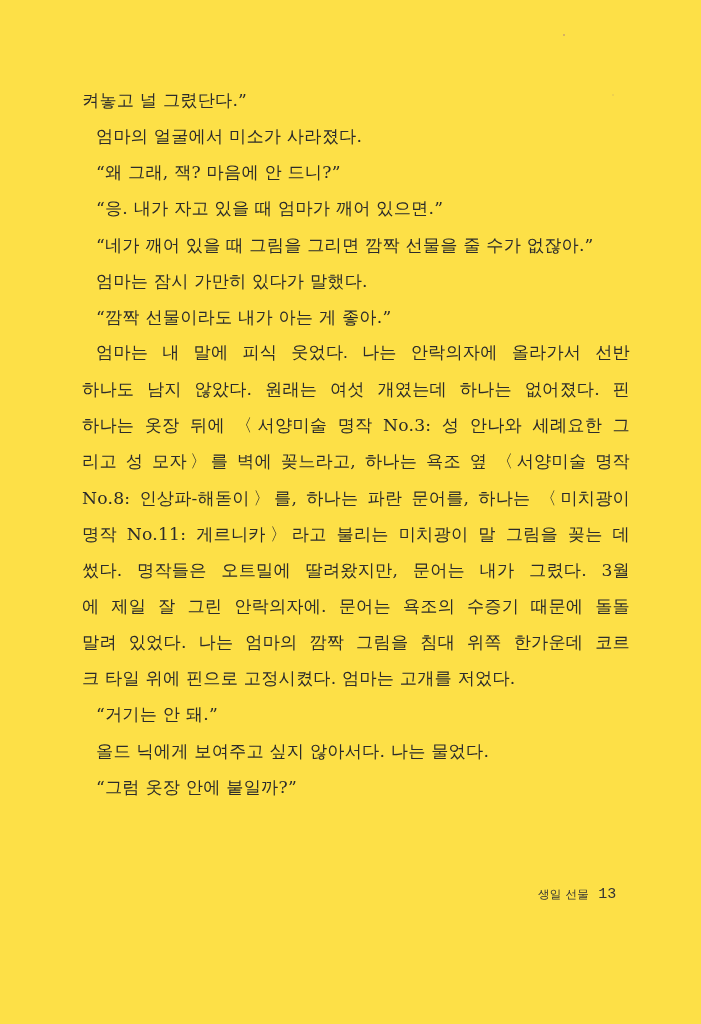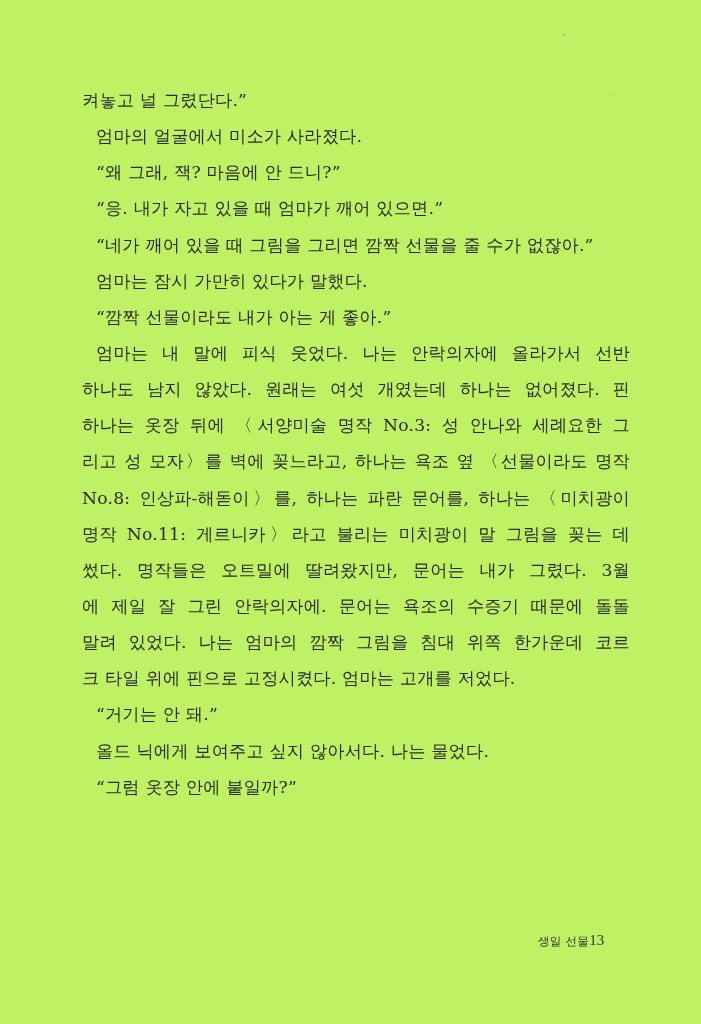--- a/index.html
+++ b/index.html
@@ -12,21 +12,21 @@
       height: 1024px;
       position: relative;
       overflow: hidden;
       font-family: "DejaVu Serif", "Liberation Serif", serif;
       color: #2a2a2a;
     }
     .page {
       position: absolute;
       left: 0; top: 0;
       width: 701px; height: 1024px;
-      background: #bef264;
+      background: #fde047;
     }
     .text-block {
       position: absolute;
       left: 82px;
       top: 82px;
       width: 548px;
     }
     .line {
       height: 36.15px;
       line-height: 36.15px;
@@ -39,39 +39,41 @@
       padding-left: 14px;
     }
     .line.justify {
       text-align: justify;
       text-align-last: justify;
       white-space: normal;
       overflow: hidden;
     }
     .line.indent.justify {
       width: 534px;
+      font-family: Liberation Serif, serif;
     }
     .line.justify:not(.indent) {
       width: 548px;
     }
     .footer {
       position: absolute;
       left: 538px;
-      top: 932px;
+      top: 886px;
       display: flex;
       align-items: baseline;
+      gap: 9px;
       color: #333;
     }
     .footer .title {
       font-size: 11.5px;
       letter-spacing: 0.3px;
     }
     .footer .num {
       font-size: 15px;
-      font-family: Liberation Serif, serif;
+      font-family: Liberation Mono, monospace;
     }
     .speck {
       position: absolute;
       width: 2px; height: 2px;
       background: #b58a7a;
       border-radius: 1px;
       opacity: 0.7;
     }
   </style>
 </head>
@@ -85,21 +87,21 @@
       <div class="line">켜놓고 널 그렸단다.”</div>
       <div class="line indent">엄마의 얼굴에서 미소가 사라졌다.</div>
       <div class="line indent">“왜 그래, 잭? 마음에 안 드니?”</div>
       <div class="line indent">“응. 내가 자고 있을 때 엄마가 깨어 있으면.”</div>
       <div class="line indent">“네가 깨어 있을 때 그림을 그리면 깜짝 선물을 줄 수가 없잖아.”</div>
       <div class="line indent">엄마는 잠시 가만히 있다가 말했다.</div>
       <div class="line indent">“깜짝 선물이라도 내가 아는 게 좋아.”</div>
       <div class="line indent justify">엄마는 내 말에 피식 웃었다. 나는 안락의자에 올라가서 선반</div>
       <div class="line justify">하나도 남지 않았다. 원래는 여섯 개였는데 하나는 없어졌다. 핀</div>
       <div class="line justify">하나는 옷장 뒤에 〈서양미술 명작 No.3: 성 안나와 세례요한 그</div>
-      <div class="line justify">리고 성 모자〉를 벽에 꽂느라고, 하나는 욕조 옆 〈선물이라도 명작</div>
+      <div class="line justify">리고 성 모자〉를 벽에 꽂느라고, 하나는 욕조 옆 〈서양미술 명작</div>
       <div class="line justify">No.8: 인상파-해돋이〉를, 하나는 파란 문어를, 하나는 〈미치광이</div>
       <div class="line justify">명작 No.11: 게르니카〉라고 불리는 미치광이 말 그림을 꽂는 데</div>
       <div class="line justify">썼다. 명작들은 오트밀에 딸려왔지만, 문어는 내가 그렸다. 3월</div>
       <div class="line justify">에 제일 잘 그린 안락의자에. 문어는 욕조의 수증기 때문에 돌돌</div>
       <div class="line justify">말려 있었다. 나는 엄마의 깜짝 그림을 침대 위쪽 한가운데 코르</div>
       <div class="line">크 타일 위에 핀으로 고정시켰다. 엄마는 고개를 저었다.</div>
       <div class="line indent">“거기는 안 돼.”</div>
       <div class="line indent">올드 닉에게 보여주고 싶지 않아서다. 나는 물었다.</div>
       <div class="line indent">“그럼 옷장 안에 붙일까?”</div>
     </div>

